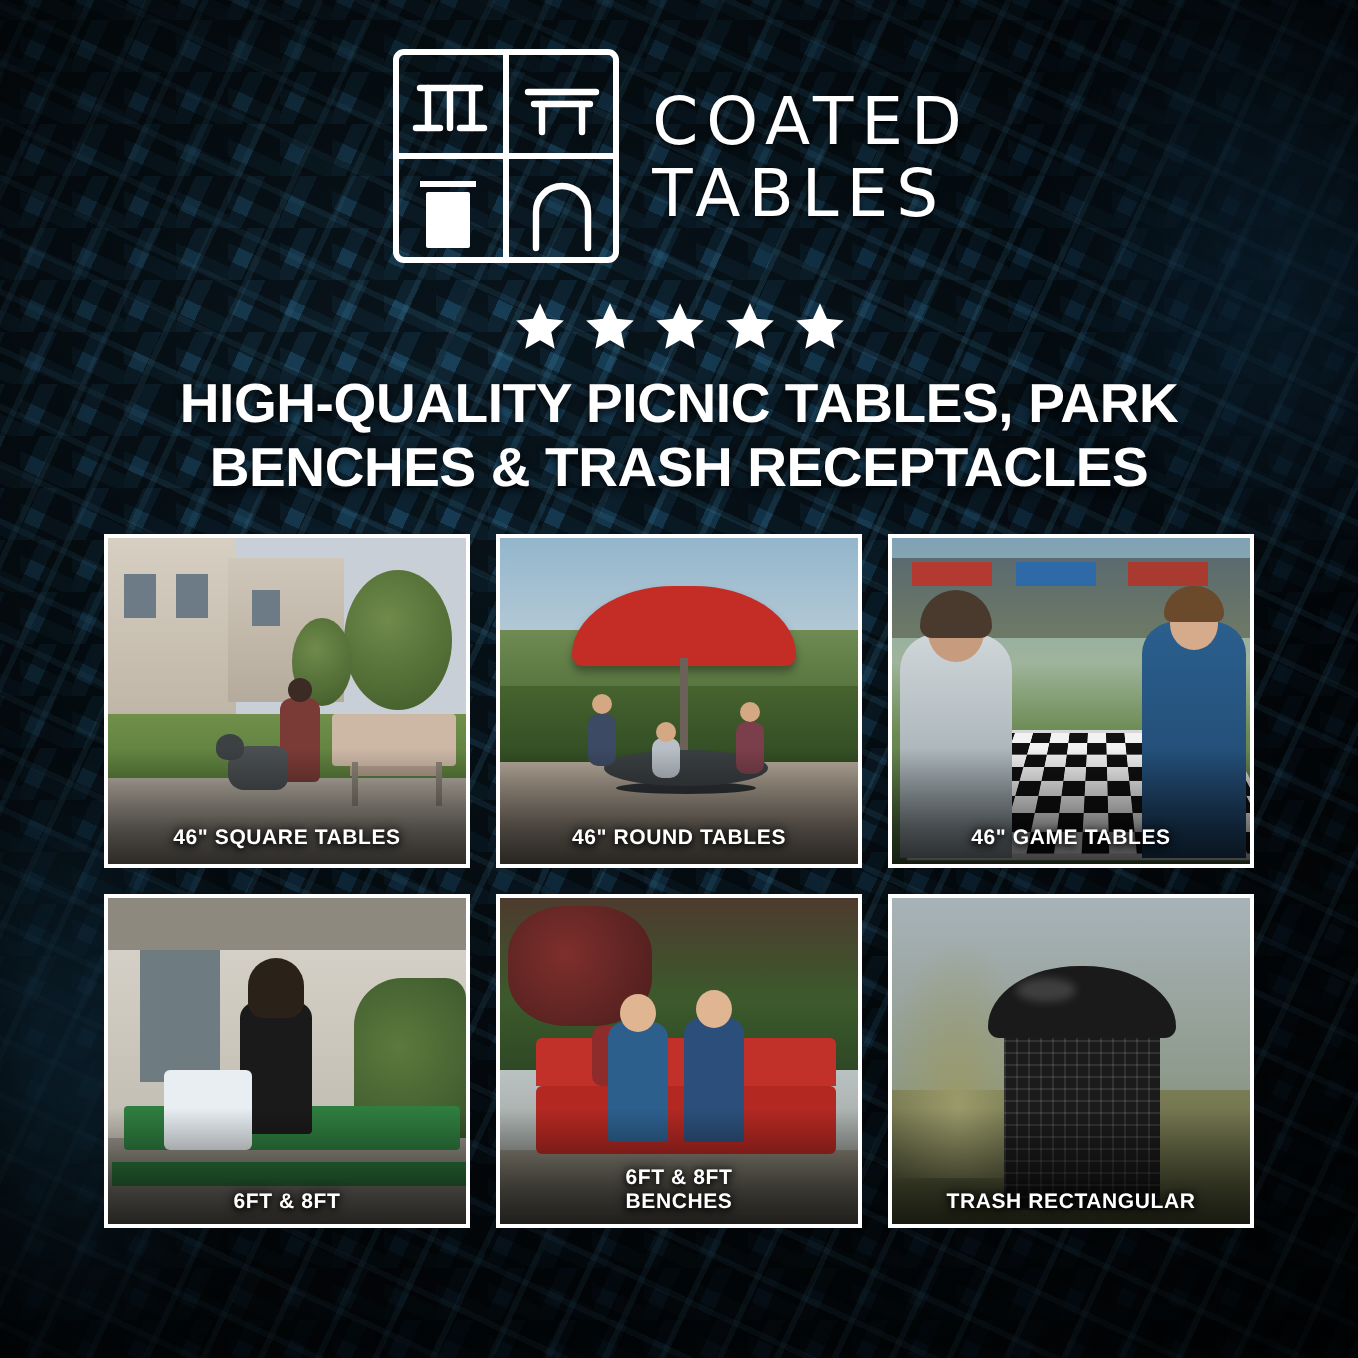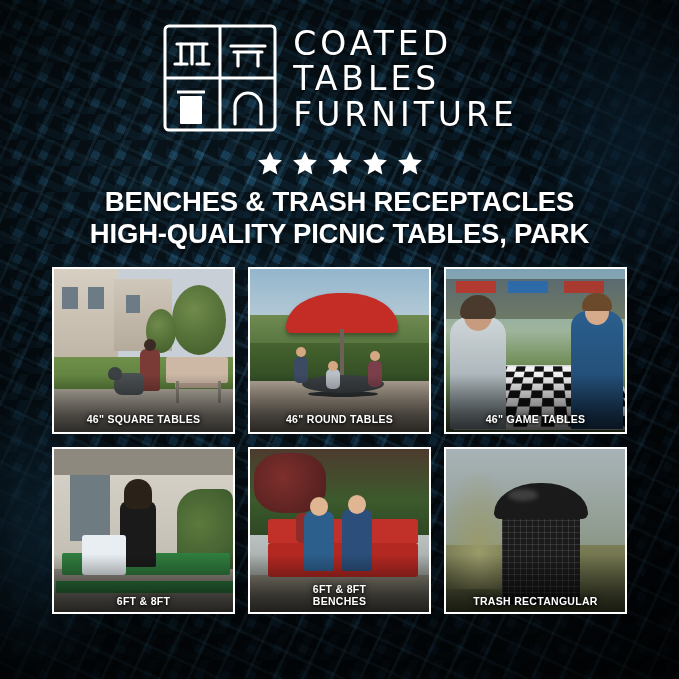--- a/index.html
+++ b/index.html
@@ -309,21 +309,20 @@
           </g>
 
           <g stroke="#ffffff" stroke-width="3.2" fill="none" stroke-linecap="round">
             <path d="M74 102 L74 84 A13 13 0 0 1 100 84 L100 102"></path>
           </g>
         </svg>
       </div>
       <div class="logo-words">
         <div class="logo-word">COATED</div>
         <div class="logo-word">TABLES</div>
-        <div class="logo-word">FURNITURE</div>
       </div>
     </div>
 
     <div class="stars">
       <span class="star">
         <svg viewBox="0 0 24 24" width="26" height="26">
             <polygon fill="#ffffff" points="12,1.5 15.2,8.6 23,9.5 17.2,14.8 18.8,22.5 12,18.6 5.2,22.5 6.8,14.8 1,9.5 8.8,8.6"></polygon>
           </svg>
       </span>
       <span class="star">
@@ -342,22 +341,22 @@
           </svg>
       </span>
       <span class="star">
         <svg viewBox="0 0 24 24" width="26" height="26">
             <polygon fill="#ffffff" points="12,1.5 15.2,8.6 23,9.5 17.2,14.8 18.8,22.5 12,18.6 5.2,22.5 6.8,14.8 1,9.5 8.8,8.6"></polygon>
           </svg>
       </span>
     </div>
 
     <div class="headline">
+      <div>HIGH-QUALITY PICNIC TABLES, PARK</div>
       <div>BENCHES &amp; TRASH RECEPTACLES</div>
-      <div>HIGH-QUALITY PICNIC TABLES, PARK</div>
     </div>
 
     <div class="grid">
 
       <div class="cell">
         <div class="photo p1">
           <div class="sky"></div>
           <div class="bldg"></div>
           <div class="bldg2"></div>
           <div class="win" style="left:8px;top:18px;width:16px;height:22px;"></div>

